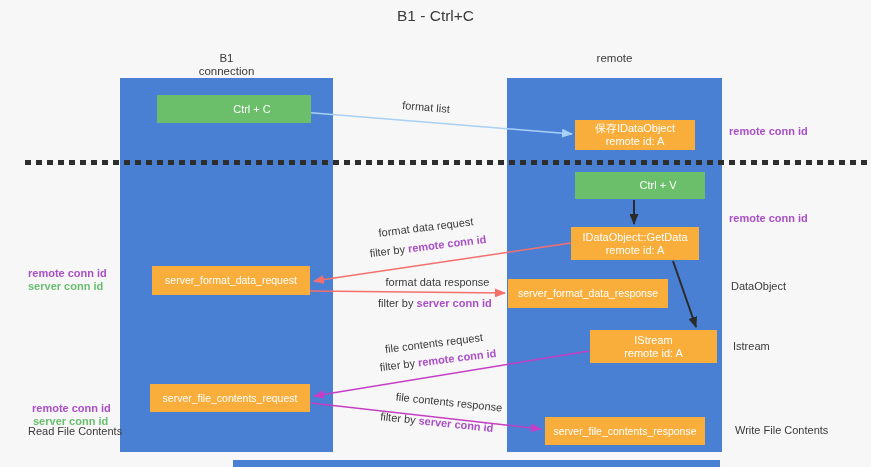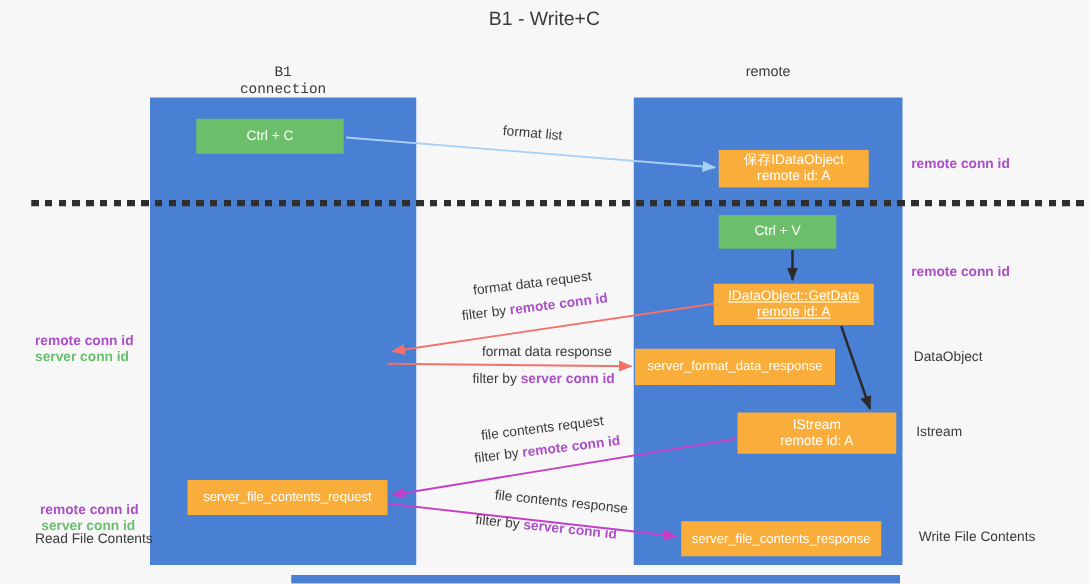--- a/index.html
+++ b/index.html
@@ -6,44 +6,44 @@
   body{font-family:"Liberation Sans",sans-serif;}
   .canvas{position:relative;width:871px;height:467px;background:var(--background);overflow:hidden;}
   .title{position:absolute;left:0;top:6px;width:871px;text-align:center;
          font-size:15.5px;line-height:19px;color:var(--text-dark);}
   .colhead{position:absolute;text-align:center;font-size:11.5px;line-height:13px;color:var(--text-dark);}
   .col{position:absolute;top:78px;height:374px;background:var(--column-blue);}
   .dashline{position:absolute;left:25px;top:160px;width:846px;height:5px;
             background:repeating-linear-gradient(90deg,#2e2e2e 0 6px,transparent 6px 11px);}
   .box{position:absolute;display:flex;flex-direction:column;align-items:center;justify-content:center;
        color:#fff;font-size:11px;line-height:13px;text-align:center;white-space:nowrap;}
-  .box.green{background:var(--box-green);}
+  .box.green{background:var(--box-green);padding-left:36px;}
   .box.orange{background:var(--box-orange);}
   .box .small{font-size:10.5px;}
   .sidelab{position:absolute;font-size:11px;line-height:13px;white-space:nowrap;color:var(--text-dark);}
   .purple{color:var(--purple-id);font-weight:bold;}
   .greenid{color:var(--green-id);font-weight:bold;}
   .flowlab{position:absolute;font-size:11px;line-height:13px;color:var(--text-dark);
            text-align:center;white-space:nowrap;transform-origin:center;}
   .rotneg{transform:rotate(-7deg);}
   .rotpos{transform:rotate(6deg);}
   .rotsm{transform:rotate(5deg);}
   #arrow-svg{position:absolute;left:0;top:0;width:871px;height:467px;pointer-events:none;}
   .bottomstrip{position:absolute;left:233px;top:460px;width:487px;height:7px;background:var(--column-blue);}
 </style>
 </head>
 <body>
 
 <div class="canvas">
 
   <div class="title">
-    <div>B1 - Write+C</div>
+    <div>B1 - Ctrl+C</div>
   </div>
 
-  <div class="colhead" style="left:120px;top:52px;width:213px;font-family:Liberation Mono, monospace;">
+  <div class="colhead" style="left:120px;top:52px;width:213px;">
     <div>B1</div>
     <div>connection</div>
   </div>
   <div class="colhead" style="left:507px;top:52px;width:215px;">
     <div>remote</div>
   </div>
 
   <div class="col" style="left:120px;width:213px;"></div>
   <div class="col" style="left:507px;width:215px;"></div>
 
@@ -79,25 +79,28 @@
 
   <div class="box orange" style="left:575px;top:120px;width:120px;height:30px;">
     <div>保存IDataObject</div>
     <div>remote id: A</div>
   </div>
 
   <div class="box green" style="left:575px;top:172px;width:94px;height:27px;">
     <div>Ctrl + V</div>
   </div>
 
-  <div class="box orange" style="left:571px;top:227px;width:128px;height:33px;text-decoration:underline;">
+  <div class="box orange" style="left:571px;top:227px;width:128px;height:33px;">
     <div>IDataObject::GetData</div>
     <div>remote id: A</div>
   </div>
 
+  <div class="box orange" style="left:152px;top:266px;width:158px;height:29px;">
+    <div class="small">server_format_data_request</div>
+  </div>
 
   <div class="box orange" style="left:508px;top:279px;width:160px;height:29px;align-items:center;">
     <div class="small">server_format_data_response</div>
   </div>
 
   <div class="box orange" style="left:590px;top:330px;width:127px;height:33px;">
     <div>IStream</div>
     <div>remote id: A</div>
   </div>
 

